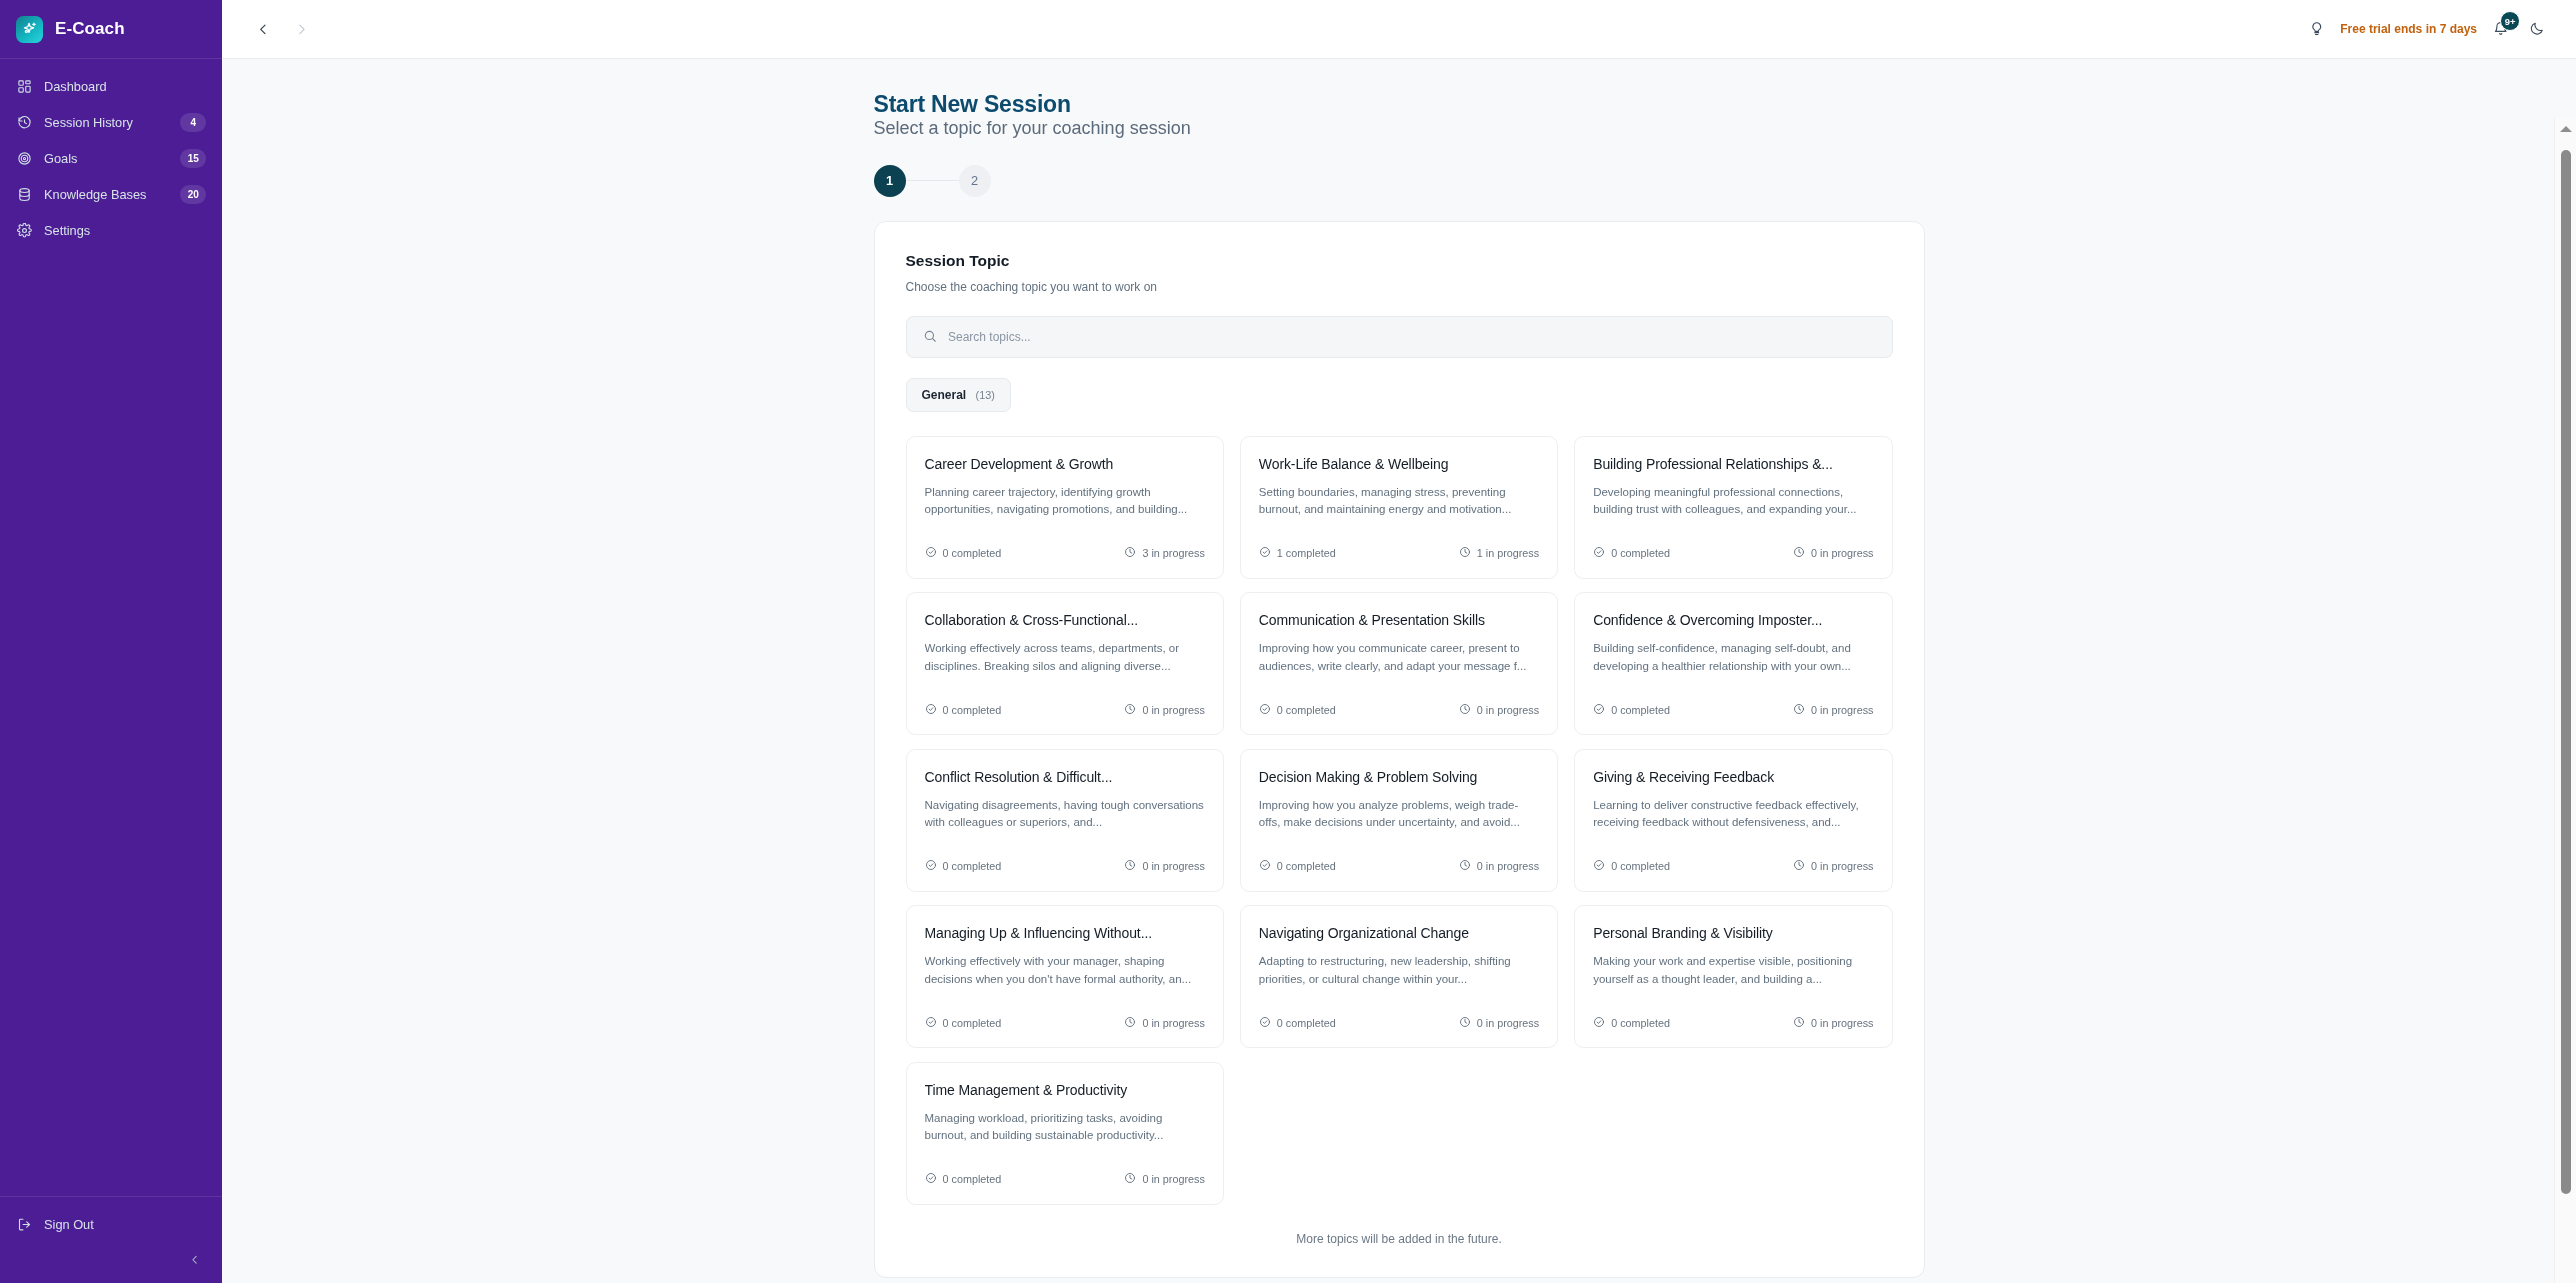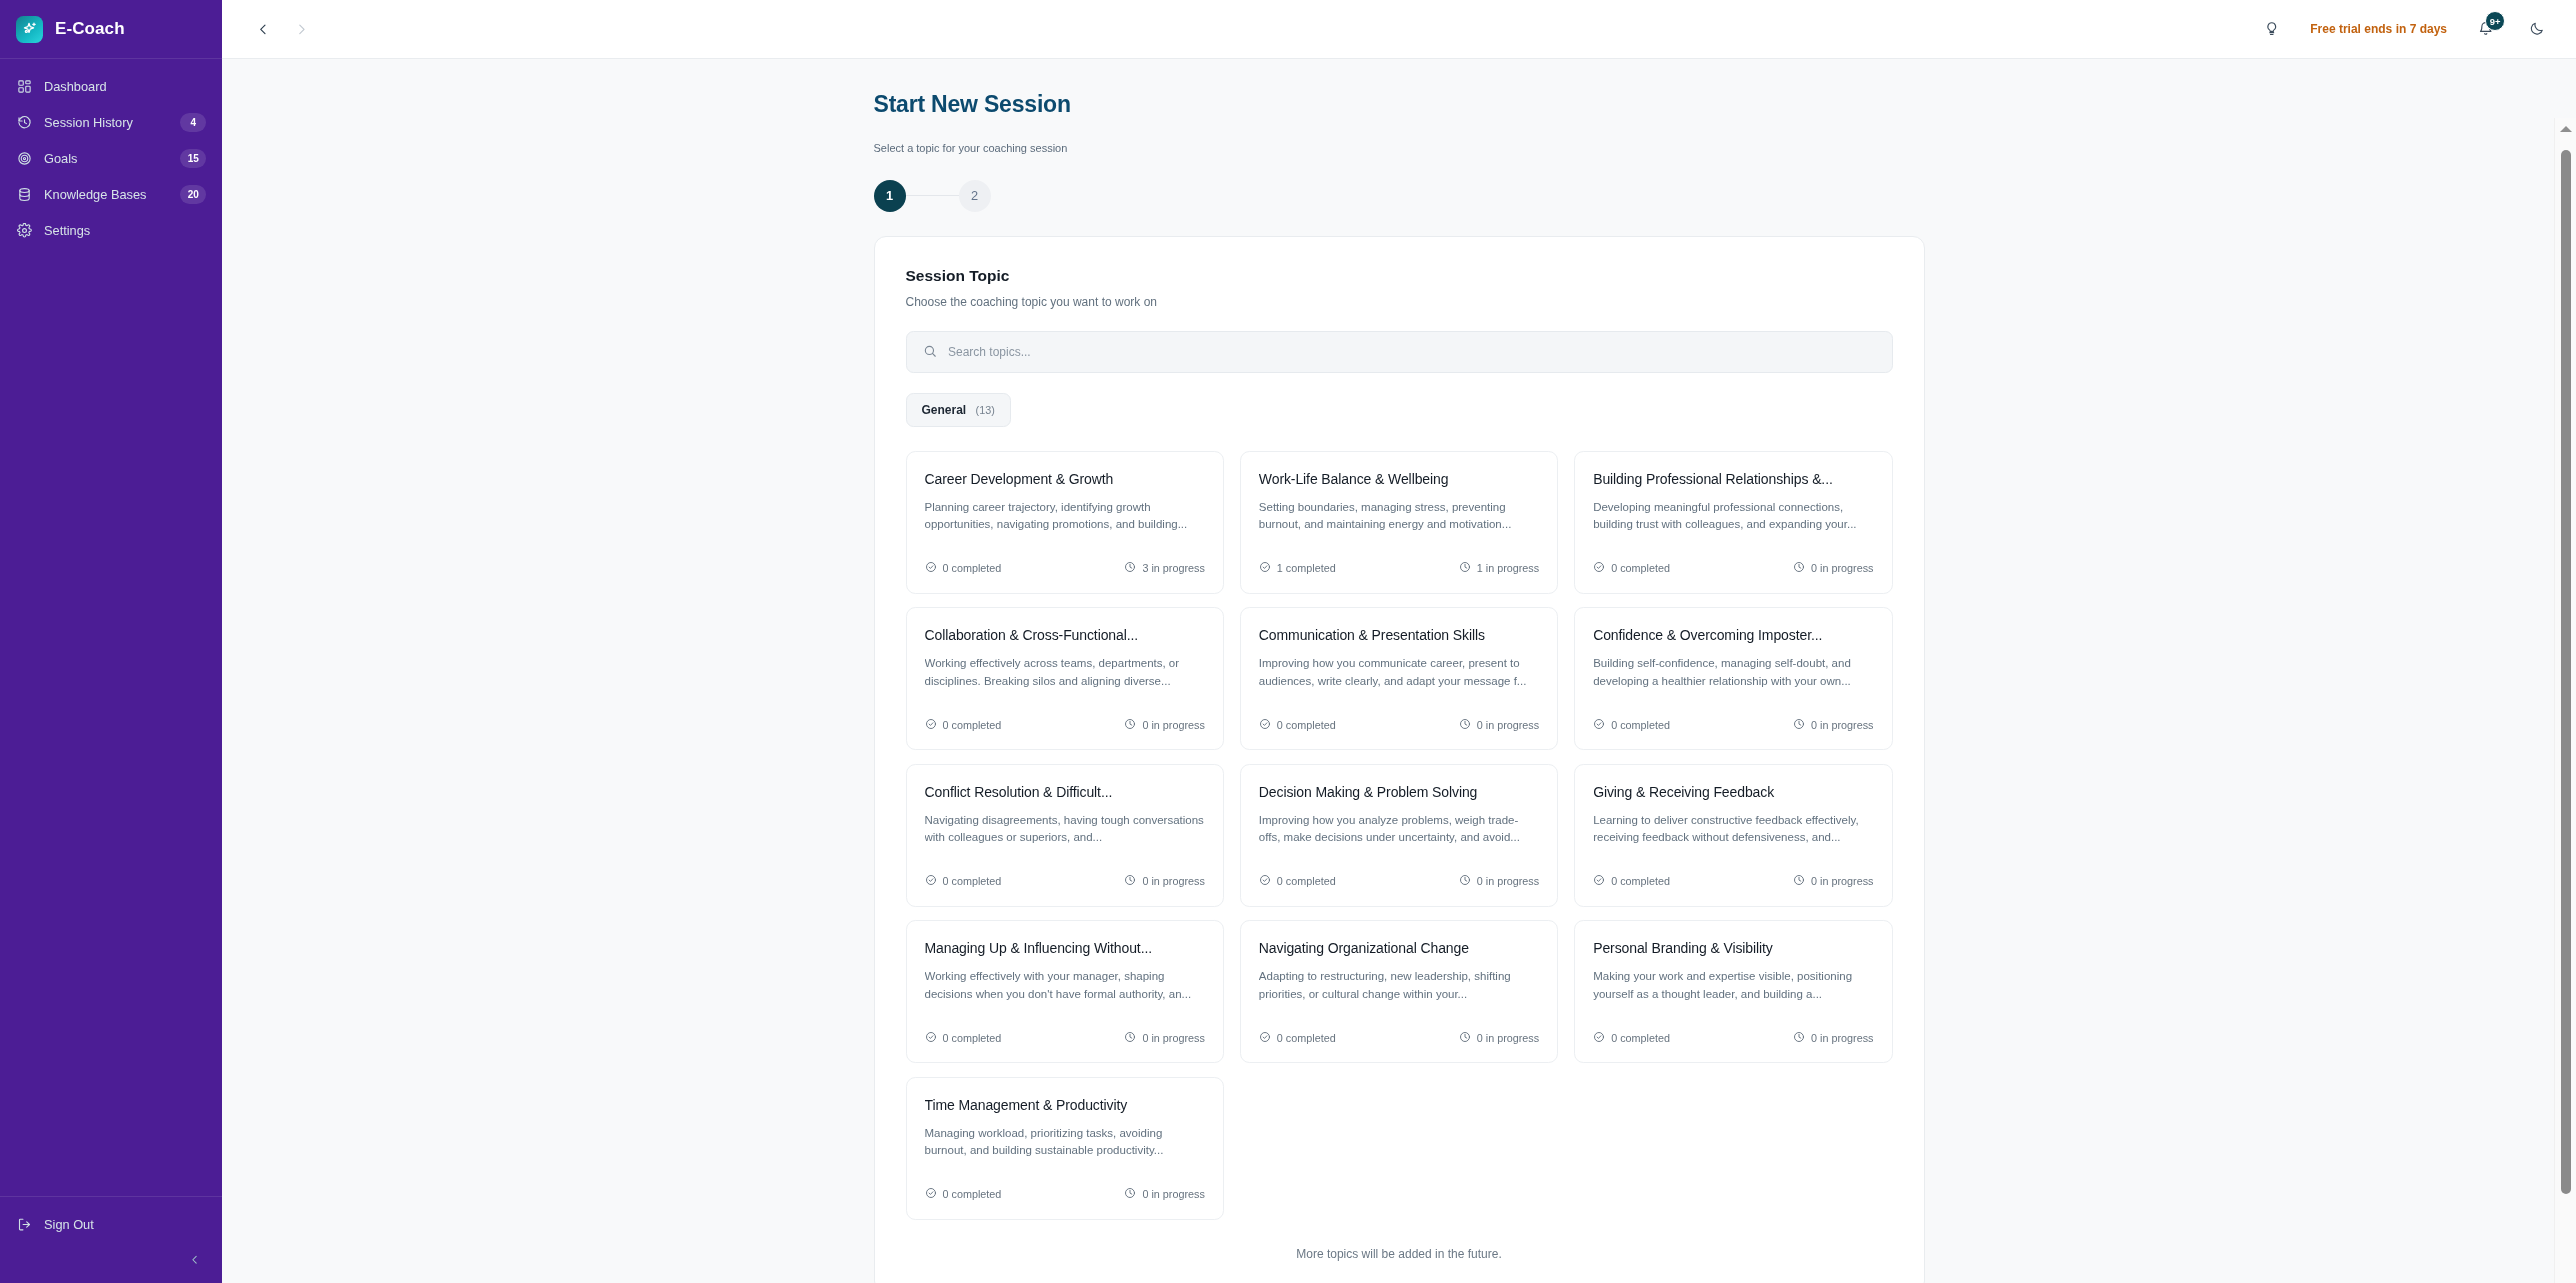--- a/index.html
+++ b/index.html
@@ -67,21 +67,21 @@
     border-bottom: 0.7px solid #e9ecef;
     display: flex; align-items: center;
     padding: 0 27px 0 30px; gap: 12px;
   }
   .navchevrons { display: flex; align-items: center; gap: 15px; }
   .chev-btn { width: 23px; height: 23px; display:flex; align-items:center; justify-content:center; cursor: pointer; }
   .chev-btn svg { width: 12.8px; height: 12.8px; }
   .chev-back { color: #2d3e4e; }
   .chev-fwd { color: #c2c9d1; }
   .topbar-spacer { flex: 1 1 auto; }
-  .topbar-right { display: flex; align-items: center; gap: 27px; text-align: right; }
+  .topbar-right { display: flex; align-items: center; gap: 12px; text-align: right; }
   .icon-btn { width: 24px; height: 24px; display:flex; align-items:center; justify-content:center; color: #3c4c5c; cursor: pointer; position: relative; }
   .icon-btn svg { width: 15.5px; height: 15.5px; }
   .trial-text { color: #c2620f; font-size: 12px; font-weight: 700; white-space: nowrap; }
   .bell-wrap { position: relative; }
   .bell-badge {
     position: absolute; top: -6px; right: -7.4px;
     background: #0b4856; color: #ffffff;
     border-radius: 673px; min-width: 20px; height: 20px;
     font-size: 9.4px; font-weight: 700;
     display: flex; align-items: center; justify-content: center;
@@ -92,21 +92,21 @@
     flex: 1 1 auto; overflow: hidden; position: relative;
   }
   .content-inner {
     width: 100%;
     padding: 32px 0 0 0;
     display: flex; flex-direction: column; align-items: center;
   }
   .page-col { width: 1051px; max-width: 1051px; }
 
   .page-title { font-size: 23px; font-weight: 800; color: #0c4a6e; letter-spacing: -0.2px; }
-  .page-sub { font-size: 11px; color: #5b6b7b; margin-top: 24px; }
+  .page-sub { font-size: 18px; color: #5b6b7b; margin-top: 0; }
 
   .stepper { display: flex; align-items: center; margin-top: 25.6px; }
   .step {
     width: 32px; height: 32px; border-radius: 673px;
     display: flex; align-items: center; justify-content: center;
     font-size: 12.8px; font-weight: 700;
   }
   .step-active { background: #0b4150; color: #ffffff; }
   .step-idle { background: #eef0f3; color: #64748b; font-weight: 500; }
   .step-line { width: 53px; height: 1.3px; background: #e4e7eb; }

